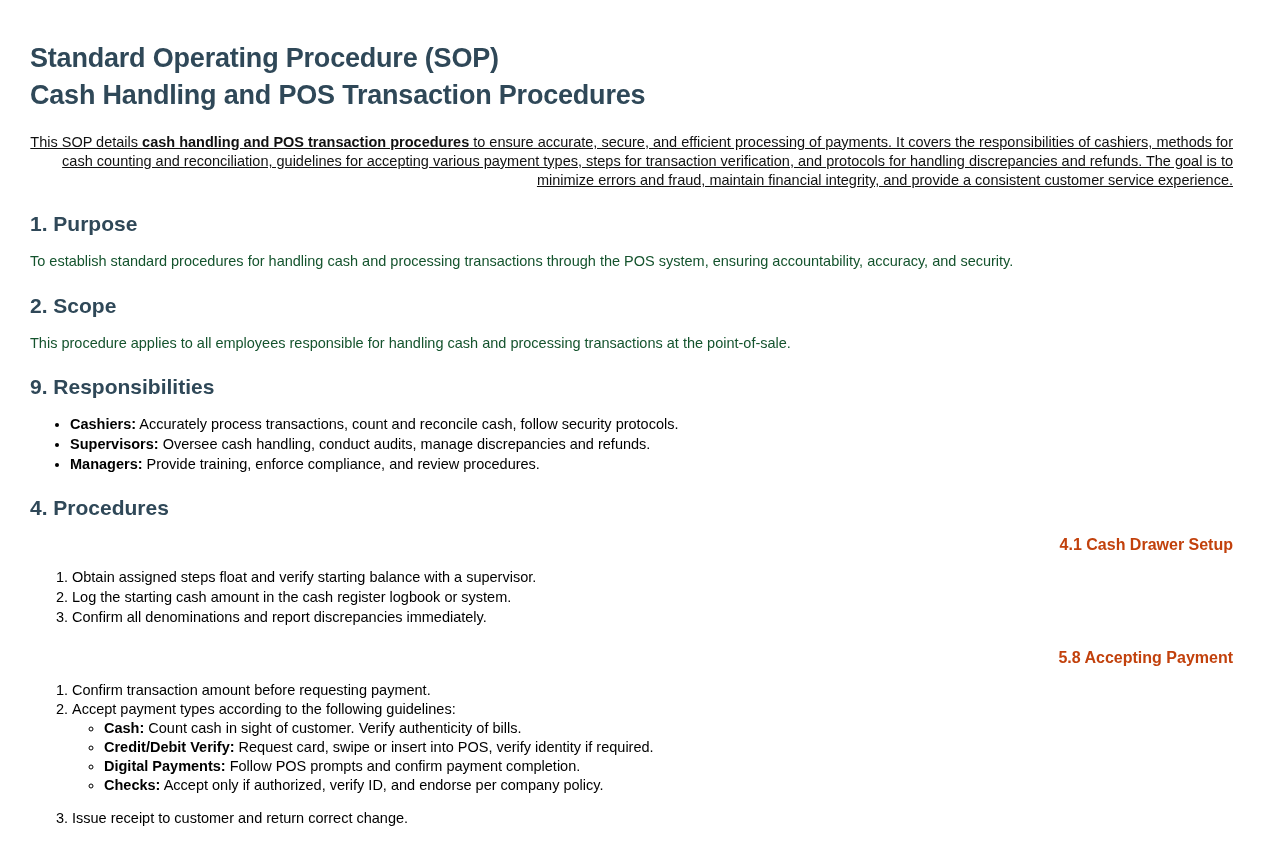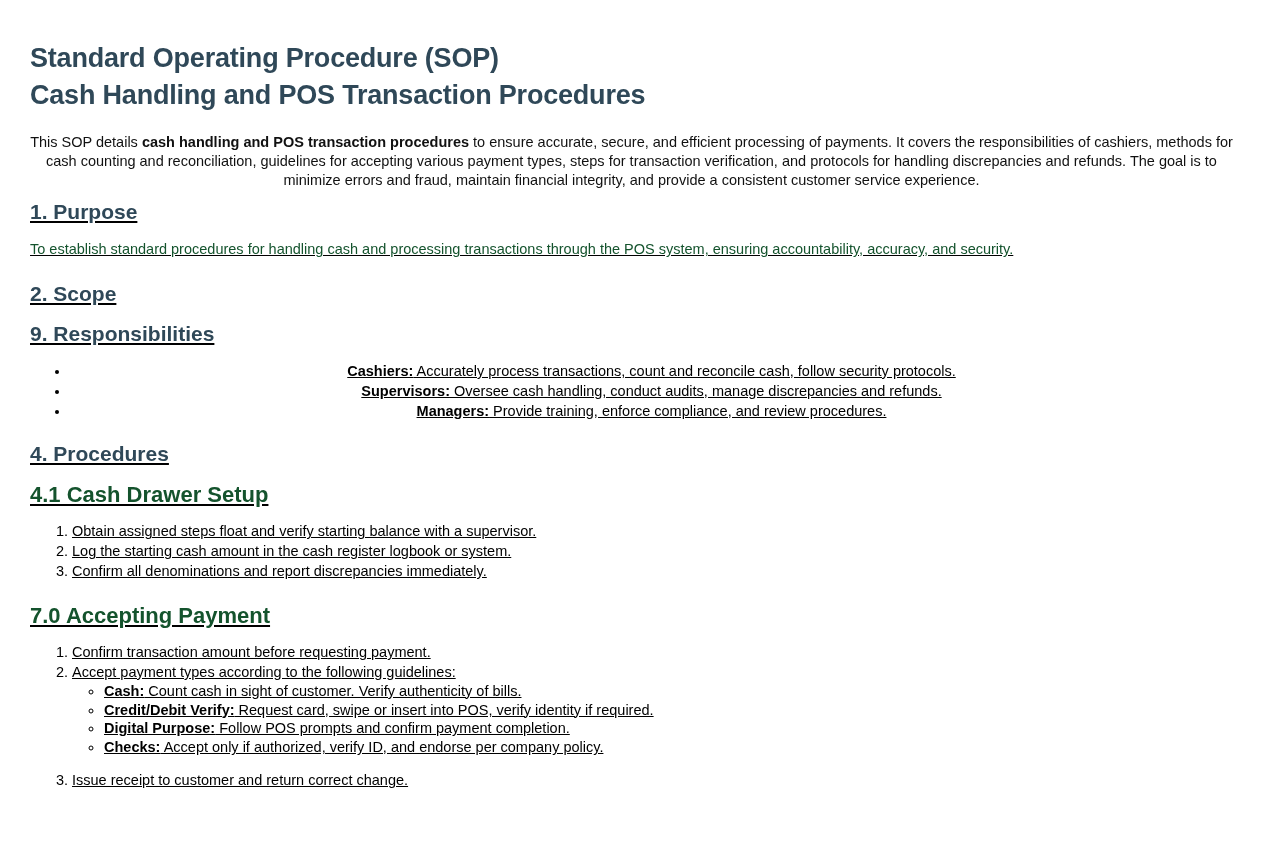--- a/index.html
+++ b/index.html
@@ -25,50 +25,51 @@
     color: #2f4858;
     margin: 16px 0 18px 0;
     letter-spacing: -0.2px;
   }
   h1.doc-title .line {
     display: block;
   }
   p.intro {
     font-size: 14.5px;
     line-height: 1.33;
-    margin: 0 0 10px 0;
+    margin: 0 0 22px 0;
     color: #111111;
-    text-align: center;
+    text-align: right;
+    text-decoration: underline;
   }
   p.intro b {
     font-weight: bold;
   }
   h2.section {
     font-size: 21px;
     font-weight: bold;
     color: #2f4858;
     margin: 0 0 16px 0;
   }
   h3.subsection {
-    font-size: 22px;
+    font-size: 16px;
     font-weight: bold;
-    color: #14532d;
+    color: #c2410c;
     margin: 0 0 14px 0;
+    text-align: right;
   }
   p.body-text {
     font-size: 14.5px;
     line-height: 1.35;
     margin: 0 0 22px 0;
     color: #14532d;
   }
   ul.bullets {
     margin: 0 0 22px 0;
     padding-left: 40px;
     list-style-type: disc;
-    text-align: center;
   }
   ul.bullets li {
     font-size: 14.5px;
     line-height: 1.30;
     margin: 0 0 1px 0;
   }
   ol.numbers {
     margin: 0 0 22px 0;
     padding-left: 42px;
     list-style-type: decimal;
@@ -89,21 +90,20 @@
     margin: 0;
   }
   .spaced-item {
     margin-top: 14px !important;
   }
   b.lead {
     font-weight: bold;
   }
   .sec-block {
     margin-bottom: 0;
-    text-decoration: underline;
   }
 </style>
 </head>
 <body>
 
 <div class="page">
 
   <h1 class="doc-title">
     <span class="line">Standard Operating Procedure (SOP)</span>
     <span class="line">Cash Handling and POS Transaction Procedures</span>
@@ -111,20 +111,21 @@
 
   <p class="intro"><span>This SOP details </span><b>cash handling and POS transaction procedures</b><span> to ensure accurate, secure, and efficient processing of payments. It covers the responsibilities of cashiers, methods for cash counting and reconciliation, guidelines for accepting various payment types, steps for transaction verification, and protocols for handling discrepancies and refunds. The goal is to minimize errors and fraud, maintain financial integrity, and provide a consistent customer service experience.</span></p>
 
   <div class="sec-block">
     <h2 class="section">1. Purpose</h2>
     <p class="body-text">To establish standard procedures for handling cash and processing transactions through the POS system, ensuring accountability, accuracy, and security.</p>
   </div>
 
   <div class="sec-block">
     <h2 class="section">2. Scope</h2>
+    <p class="body-text">This procedure applies to all employees responsible for handling cash and processing transactions at the point-of-sale.</p>
   </div>
 
   <div class="sec-block">
     <h2 class="section">9. Responsibilities</h2>
     <ul class="bullets">
       <li><b class="lead">Cashiers:</b><span> Accurately process transactions, count and reconcile cash, follow security protocols.</span></li>
       <li><b class="lead">Supervisors:</b><span> Oversee cash handling, conduct audits, manage discrepancies and refunds.</span></li>
       <li><b class="lead">Managers:</b><span> Provide training, enforce compliance, and review procedures.</span></li>
     </ul>
   </div>
@@ -132,29 +133,29 @@
   <div class="sec-block">
     <h2 class="section">4. Procedures</h2>
 
     <h3 class="subsection">4.1 Cash Drawer Setup</h3>
     <ol class="numbers">
       <li>Obtain assigned steps float and verify starting balance with a supervisor.</li>
       <li>Log the starting cash amount in the cash register logbook or system.</li>
       <li>Confirm all denominations and report discrepancies immediately.</li>
     </ol>
 
-    <h3 class="subsection">7.0 Accepting Payment</h3>
+    <h3 class="subsection">5.8 Accepting Payment</h3>
     <ol class="numbers">
       <li>Confirm transaction amount before requesting payment.</li>
       <li>
         <span>Accept payment types according to the following guidelines:</span>
         <ul class="sub-bullets">
           <li><b class="lead">Cash:</b><span> Count cash in sight of customer. Verify authenticity of bills.</span></li>
           <li><b class="lead">Credit/Debit Verify:</b><span> Request card, swipe or insert into POS, verify identity if required.</span></li>
-          <li><b class="lead">Digital Purpose:</b><span> Follow POS prompts and confirm payment completion.</span></li>
+          <li><b class="lead">Digital Payments:</b><span> Follow POS prompts and confirm payment completion.</span></li>
           <li><b class="lead">Checks:</b><span> Accept only if authorized, verify ID, and endorse per company policy.</span></li>
         </ul>
       </li>
       <li class="spaced-item">Issue receipt to customer and return correct change.</li>
     </ol>
   </div>
 
 </div>
 
 </body></html>

